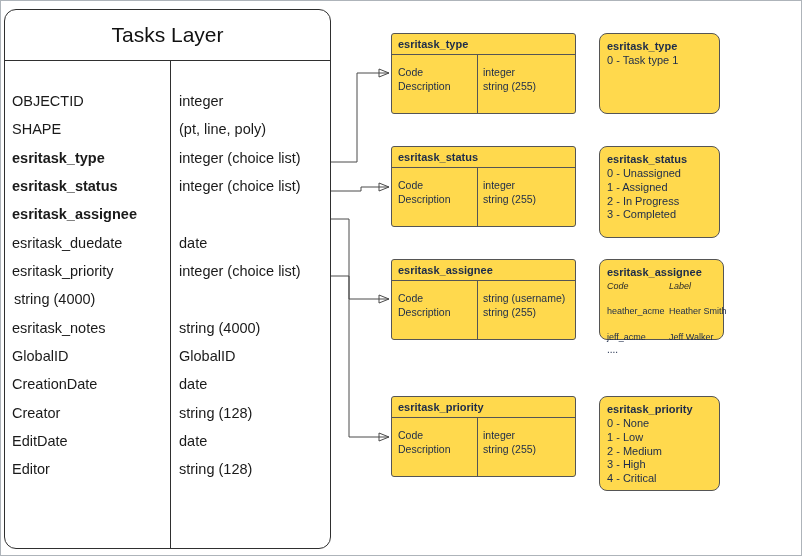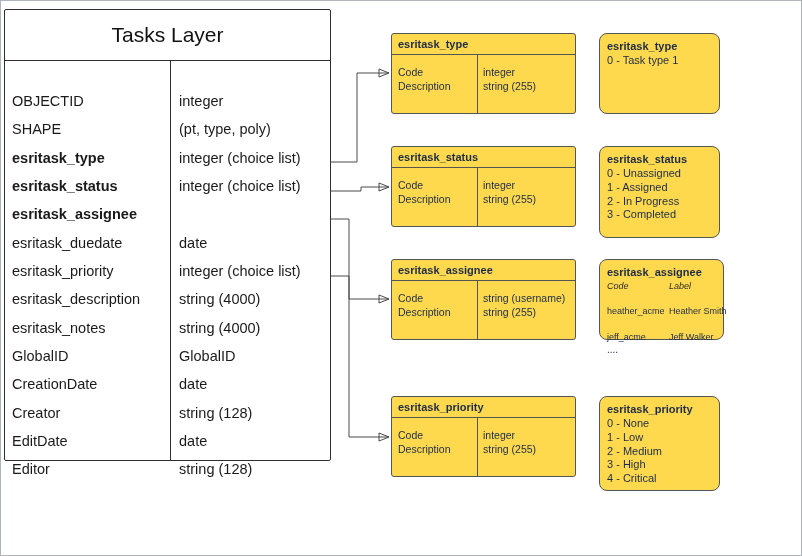--- a/index.html
+++ b/index.html
@@ -4,22 +4,22 @@
 <style>
   html,body { margin:0; padding:0; background:#fff; }
   .canvas {
     position:relative; width:802px; height:556px; background:#ffffff;
     border:1px solid #aeb4ba; box-sizing:border-box; overflow:hidden;
     font-family:"Liberation Sans", sans-serif; color:#1a1a1a;
   }
 
   
   .tasks-box {
-    position:absolute; left:3px; top:8px; width:327px; height:452px;
-    background:#fff; border:1.5px solid #2f2f2f; border-radius:2px; box-sizing:border-box;
+    position:absolute; left:3px; top:8px; width:327px; height:540px;
+    background:#fff; border:1.5px solid #2f2f2f; border-radius:12px; box-sizing:border-box;
   }
   .tasks-title {
     position:absolute; top:0; left:0; right:0; height:50px;
     border-bottom:1.5px solid #2f2f2f; display:flex; align-items:center; justify-content:center;
     font-size:21px; color:#111;
   }
   .tasks-vdiv {
     position:absolute; top:50px; bottom:0; left:165px; width:0;
     border-left:1.5px solid #2f2f2f;
   }
@@ -81,21 +81,21 @@
   <div class="tasks-box">
     <div class="tasks-title">Tasks Layer</div>
     <div class="tasks-vdiv"></div>
     <div class="tasks-rows">
       <div class="trow">
           <span class="fname">OBJECTID</span>
           <span class="ftype">integer</span>
         </div>
       <div class="trow">
           <span class="fname">SHAPE</span>
-          <span class="ftype">(pt, type, poly)</span>
+          <span class="ftype">(pt, line, poly)</span>
         </div>
       <div class="trow bold">
           <span class="fname">esritask_type</span>
           <span class="ftype">integer (choice list)</span>
         </div>
       <div class="trow bold">
           <span class="fname">esritask_status</span>
           <span class="ftype">integer (choice list)</span>
         </div>
       <div class="trow bold">
@@ -103,21 +103,20 @@
         </div>
       <div class="trow">
           <span class="fname">esritask_duedate</span>
           <span class="ftype">date</span>
         </div>
       <div class="trow">
           <span class="fname">esritask_priority</span>
           <span class="ftype">integer (choice list)</span>
         </div>
       <div class="trow">
-          <span class="fname">esritask_description</span>
           <span class="ftype">string (4000)</span>
         </div>
       <div class="trow">
           <span class="fname">esritask_notes</span>
           <span class="ftype">string (4000)</span>
         </div>
       <div class="trow">
           <span class="fname">GlobalID</span>
           <span class="ftype">GlobalID</span>
         </div>

